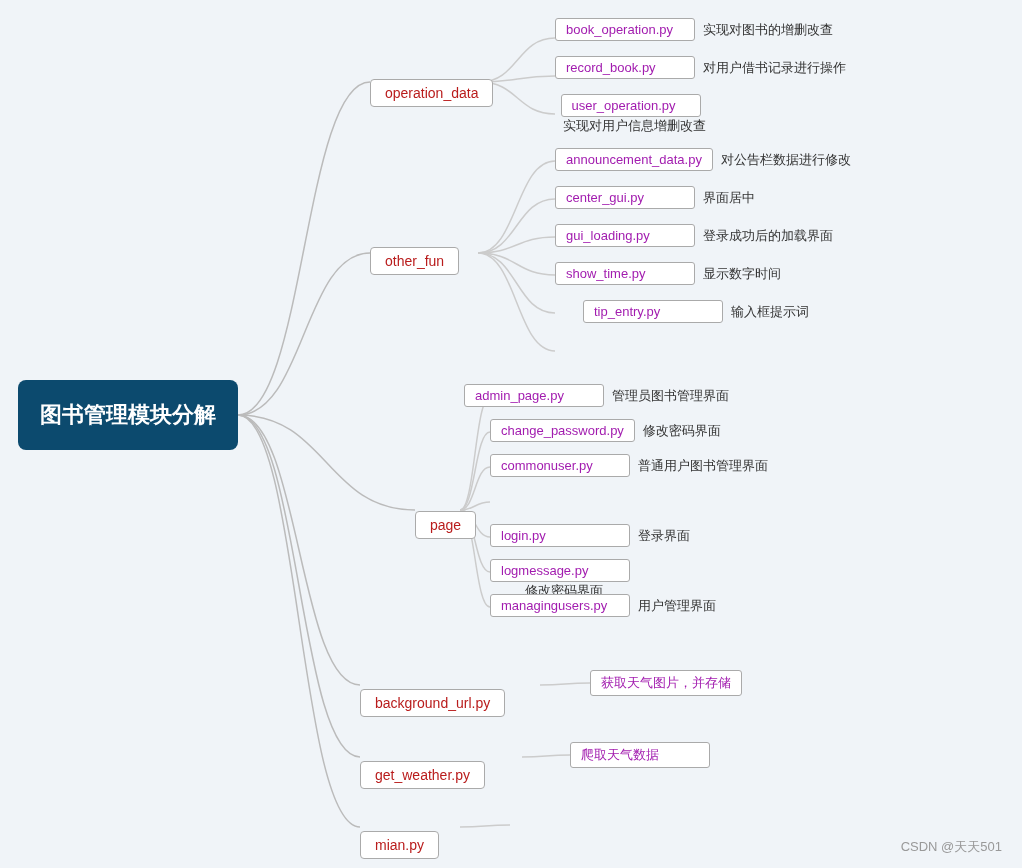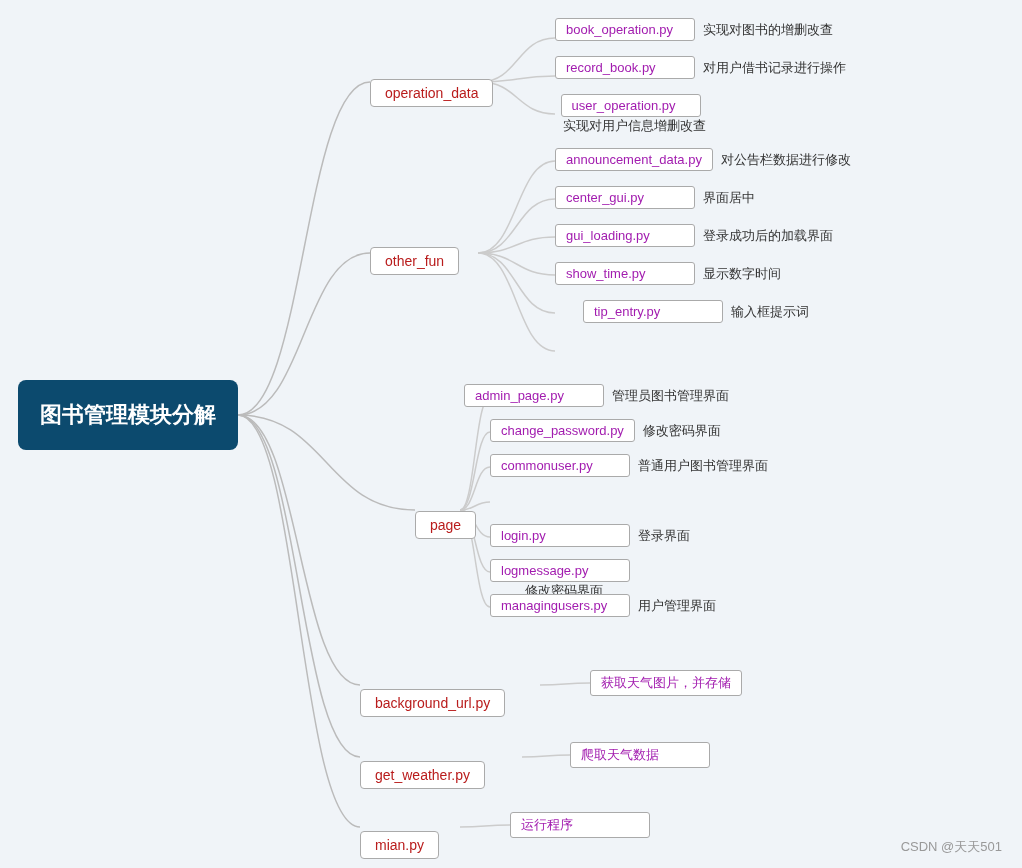--- a/index.html
+++ b/index.html
@@ -205,20 +205,17 @@
   <div class="branch-label" style="left:360px; top:742px;">
     <span>get_weather.py</span>
   </div>
   <div class="leaf-node" style="left:570px; top:742px;">
     <div class="leaf-file"><span>爬取天气数据</span></div>
   </div>
 
   <div class="branch-label" style="left:360px; top:812px;">
     <span>mian.py</span>
   </div>
-  <div class="leaf-node" style="left:510px; top:812px;">
-    <div class="leaf-file"><span>运行程序</span></div>
-  </div>
 
   <div class="watermark">
     <span>CSDN @天天501</span>
   </div>
 </div>
 
 </body></html>

